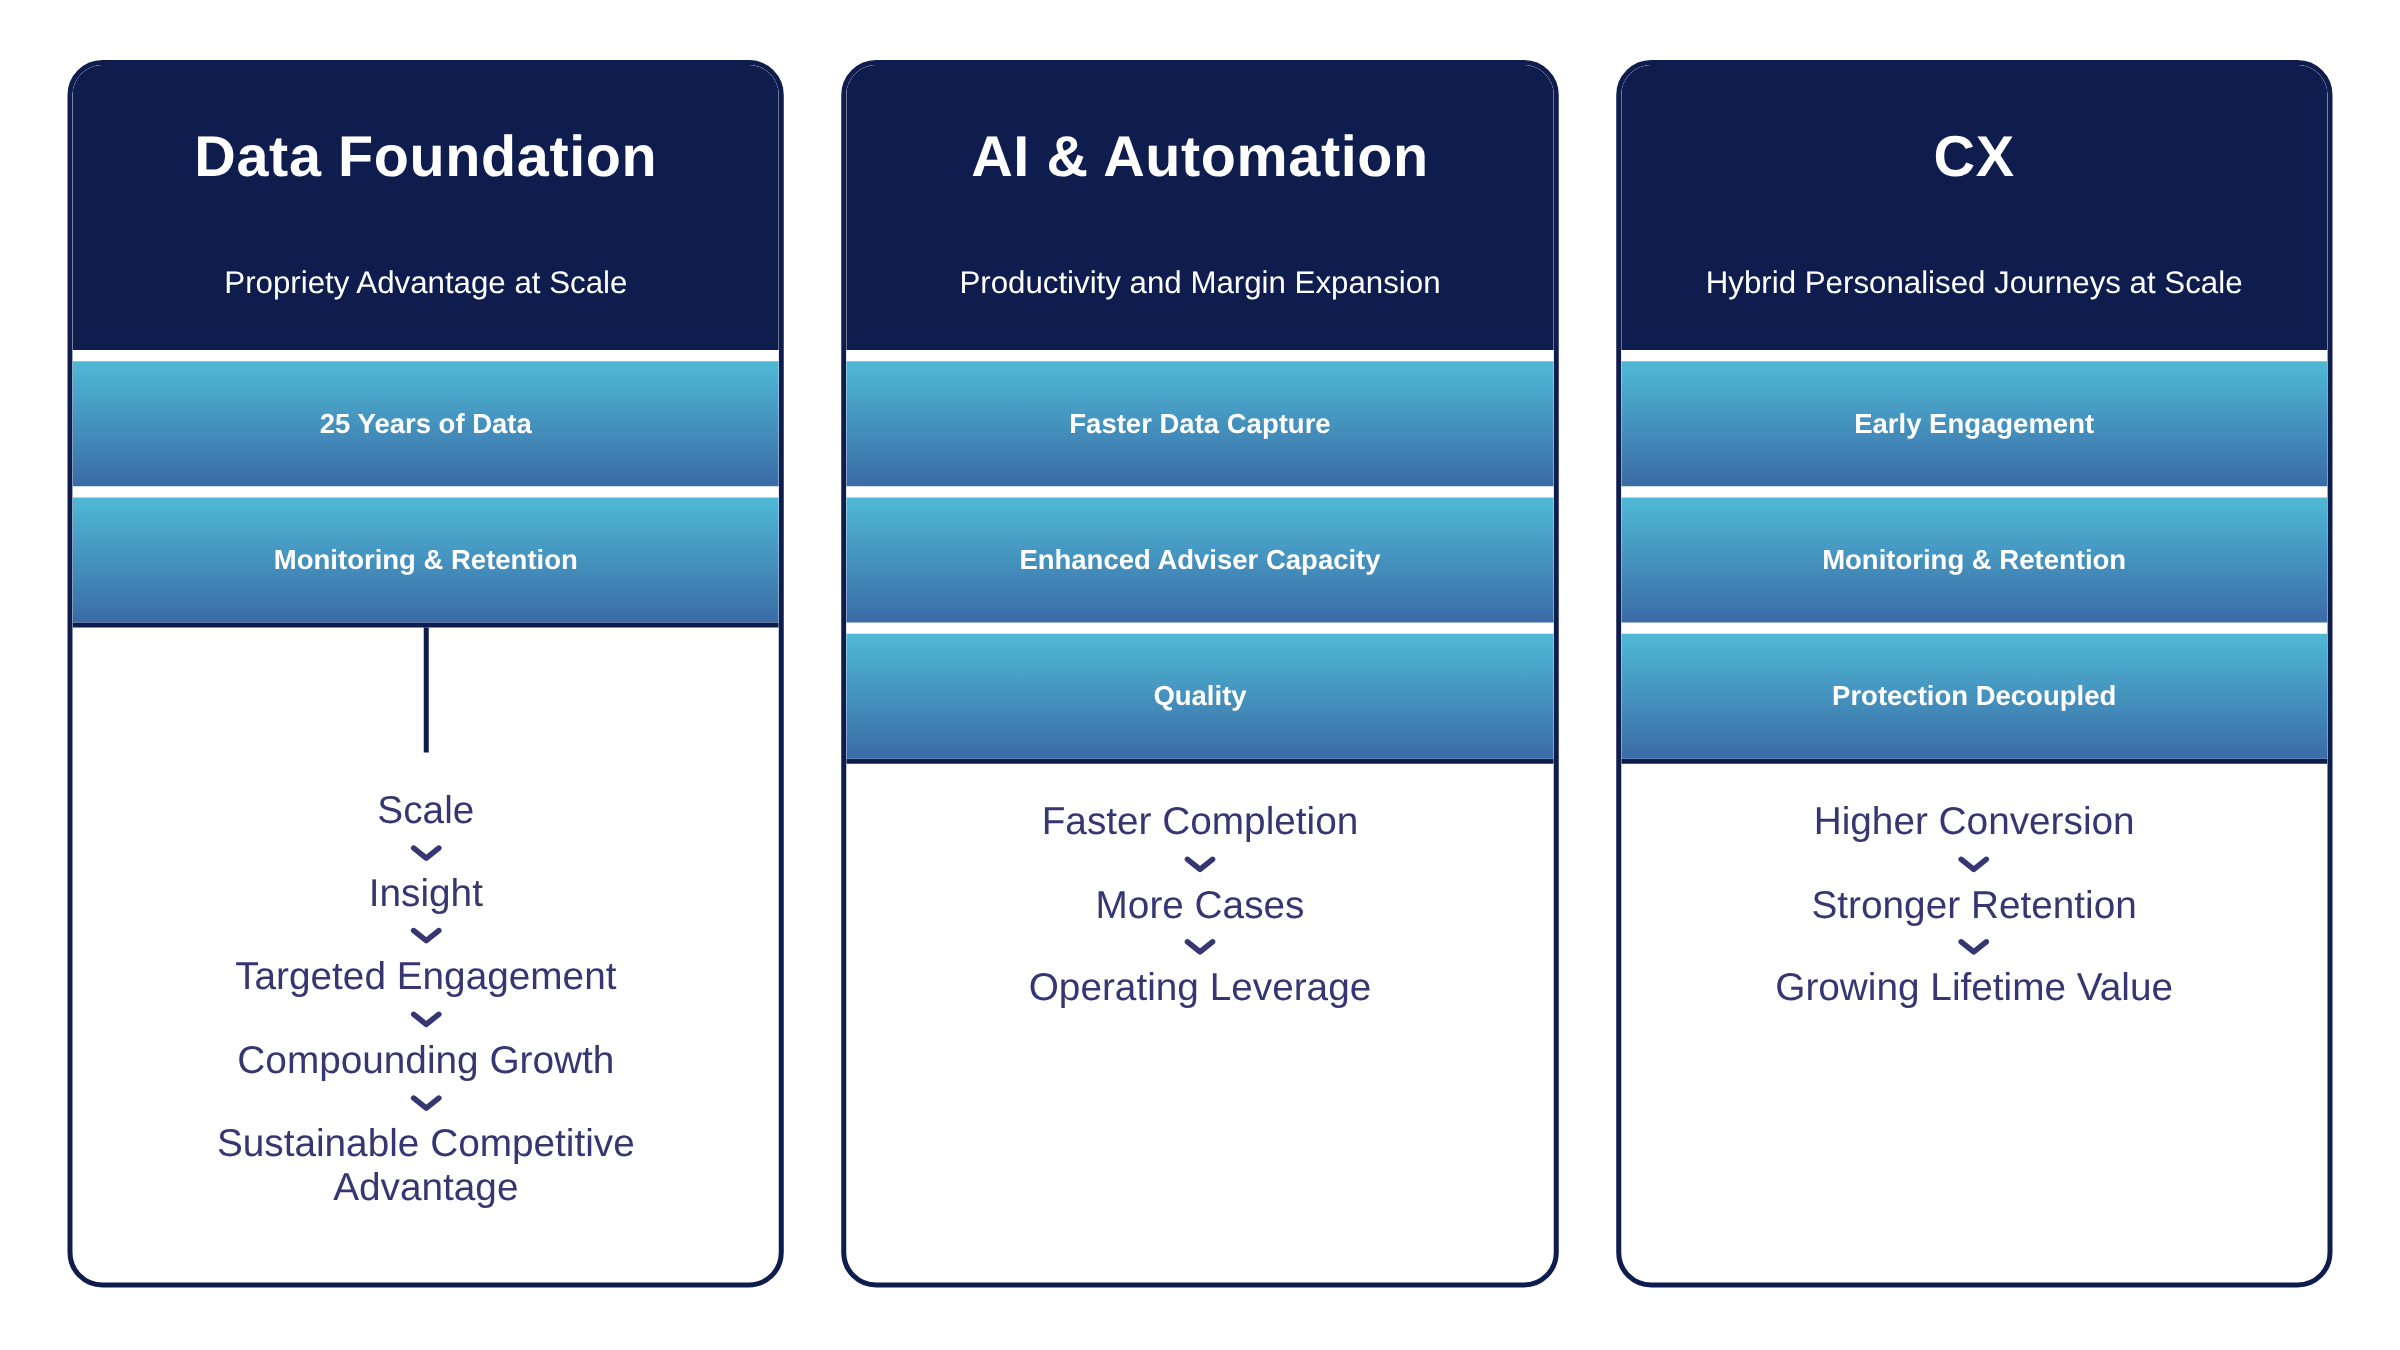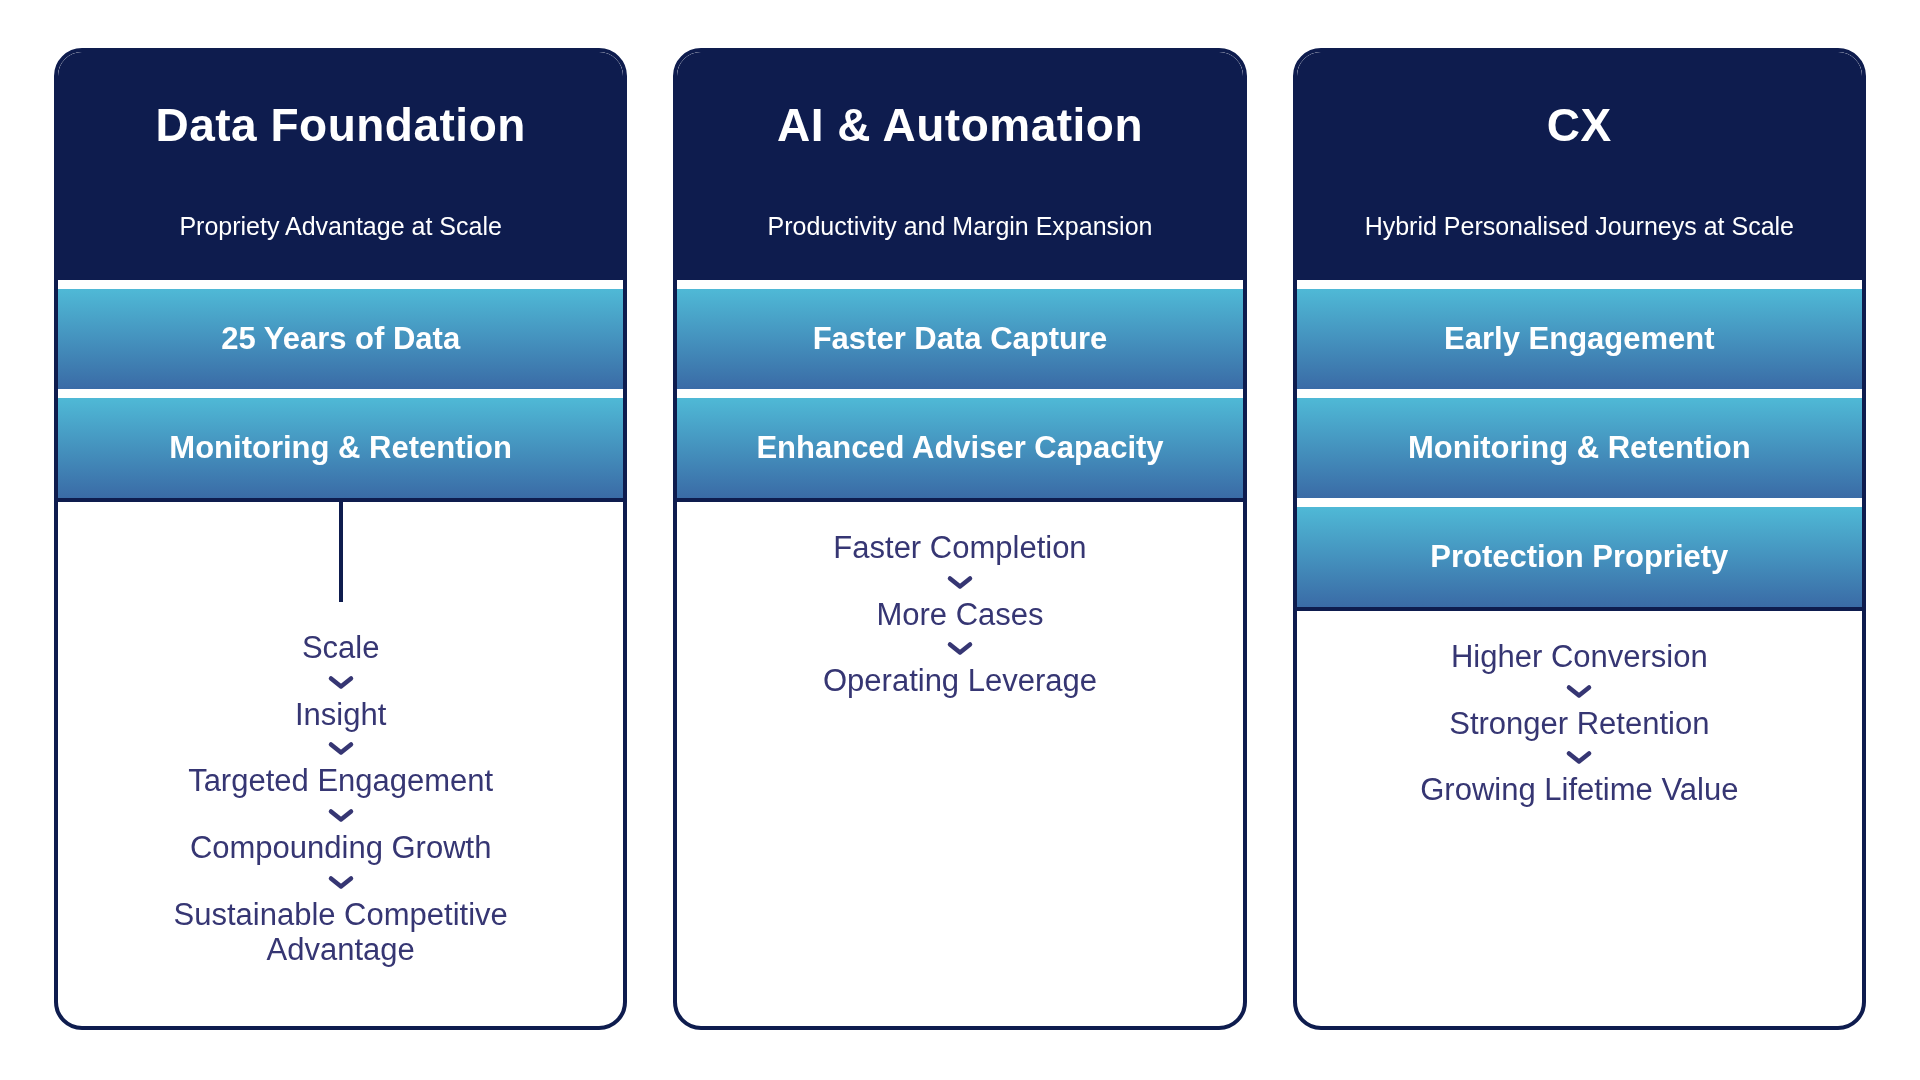--- a/index.html
+++ b/index.html
@@ -34,21 +34,21 @@
   .card-title{font-size:46px;font-weight:bold;letter-spacing:0.5px;margin-bottom:16px;}
   .card-subtitle{font-size:25px;margin-top:44px;}
   .bar{
     margin-top:9px;
     height:100px;
     background:linear-gradient(180deg,var(--bar-top) 0%,var(--bar-bottom) 100%);
     display:flex;
     align-items:center;
     justify-content:center;
     color:var(--white);
-    font-size:31px;
+    font-size:22px;
     font-weight:bold;
     text-align:center;
   }
   .connector{width:4px;height:100px;background:var(--navy);margin:0 auto;}
   .flow{
     margin-top:28px;
     display:flex;
     flex-direction:column;
     align-items:center;
     color:var(--flow-text);
@@ -99,20 +99,21 @@
   </div>
 
   <div class="card">
     <div class="top-section">
       <div class="card-header">
         <div class="card-title">AI &amp; Automation</div>
         <div class="card-subtitle">Productivity and Margin Expansion</div>
       </div>
       <div class="bar">Faster Data Capture</div>
       <div class="bar">Enhanced Adviser Capacity</div>
+      <div class="bar">Quality</div>
     </div>
     <div class="flow">
       <div class="flow-item">Faster Completion</div>
       <svg class="chev" width="28" height="15" viewBox="0 0 28 15">
           <polyline points="4,3.5 14,11.5 24,3.5"></polyline>
         </svg>
       <div class="flow-item">More Cases</div>
       <svg class="chev" width="28" height="15" viewBox="0 0 28 15">
           <polyline points="4,3.5 14,11.5 24,3.5"></polyline>
         </svg>
@@ -121,21 +122,21 @@
   </div>
 
   <div class="card">
     <div class="top-section">
       <div class="card-header">
         <div class="card-title">CX</div>
         <div class="card-subtitle">Hybrid Personalised Journeys at Scale</div>
       </div>
       <div class="bar">Early Engagement</div>
       <div class="bar">Monitoring &amp; Retention</div>
-      <div class="bar">Protection Propriety</div>
+      <div class="bar">Protection Decoupled</div>
     </div>
     <div class="flow">
       <div class="flow-item">Higher Conversion</div>
       <svg class="chev" width="28" height="15" viewBox="0 0 28 15">
           <polyline points="4,3.5 14,11.5 24,3.5"></polyline>
         </svg>
       <div class="flow-item">Stronger Retention</div>
       <svg class="chev" width="28" height="15" viewBox="0 0 28 15">
           <polyline points="4,3.5 14,11.5 24,3.5"></polyline>
         </svg>

